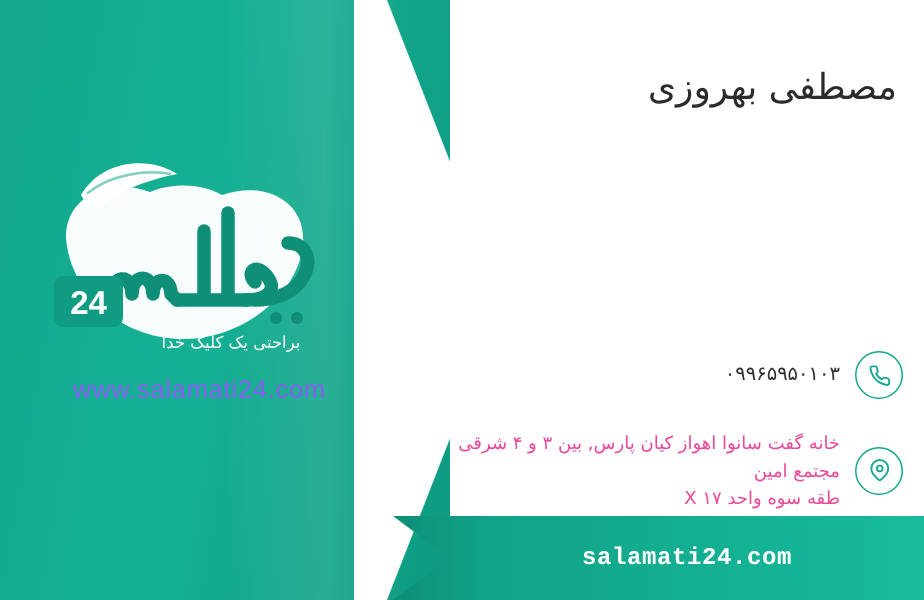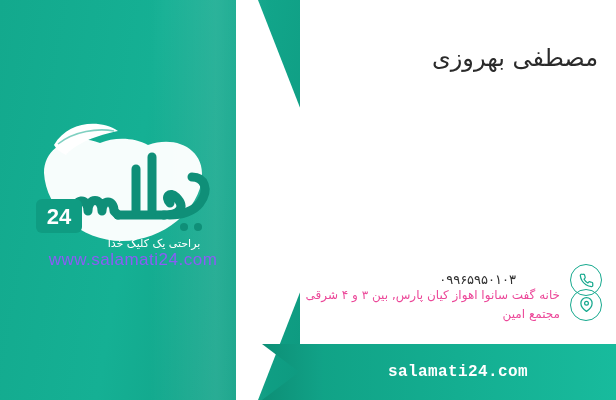--- a/index.html
+++ b/index.html
@@ -52,21 +52,21 @@
     width: 120px;
     height: 400px;
     background: linear-gradient(90deg, rgba(255,255,255,0) 0%, rgba(255,255,255,0.10) 55%, rgba(255,255,255,0.0) 100%);
     pointer-events: none;
   }
 
   
   .logo-wrap {
     position: absolute;
     left: 14px;
-    top: 111px;
+    top: 96px;
     width: 240px;
     height: 140px;
   }
   .logo-svg { display: block; }
 
   .logo-url {
     position: absolute;
     left: 18px;
     top: 250px;
     width: 230px;
@@ -106,21 +106,21 @@
   }
 
   
   .contact-row {
     position: absolute;
     right: 14px;
     display: flex;
     align-items: center;
     justify-content: flex-start;
   }
-  .row-phone { top: 264px; gap: 44px; }
+  .row-phone { top: 234px; }
   .row-addr  { top: 286px; }
 
   .ic {
     width: 30px;
     height: 30px;
     border-radius: 50%;
     border: 1.6px solid #16a98e;
     display: flex;
     align-items: center;
     justify-content: center;
@@ -239,20 +239,21 @@
 
     <div class="contact-row row-addr">
       <div class="ic">
         <svg width="15" height="15" viewBox="0 0 24 24" fill="none" stroke="#16a98e" stroke-width="2" stroke-linecap="round" stroke-linejoin="round">
           <path d="M21 10c0 7-9 13-9 13s-9-6-9-13a9 9 0 0 1 18 0z"></path>
           <circle cx="12" cy="10" r="3"></circle>
         </svg>
       </div>
       <div class="row-text">
         <div>خانه گفت سانوا اهواز کیان پارس, بین ۳ و ۴ شرقی مجتمع امین</div>
+        <div>طقه سوه  واحد ۱۷ X</div>
       </div>
     </div>
   </div>
 
   <div class="bottom-bar"></div>
   <div class="bottom-bar-notch"></div>
   <div class="bottom-text">salamati24.com</div>
 
 </div>
 

